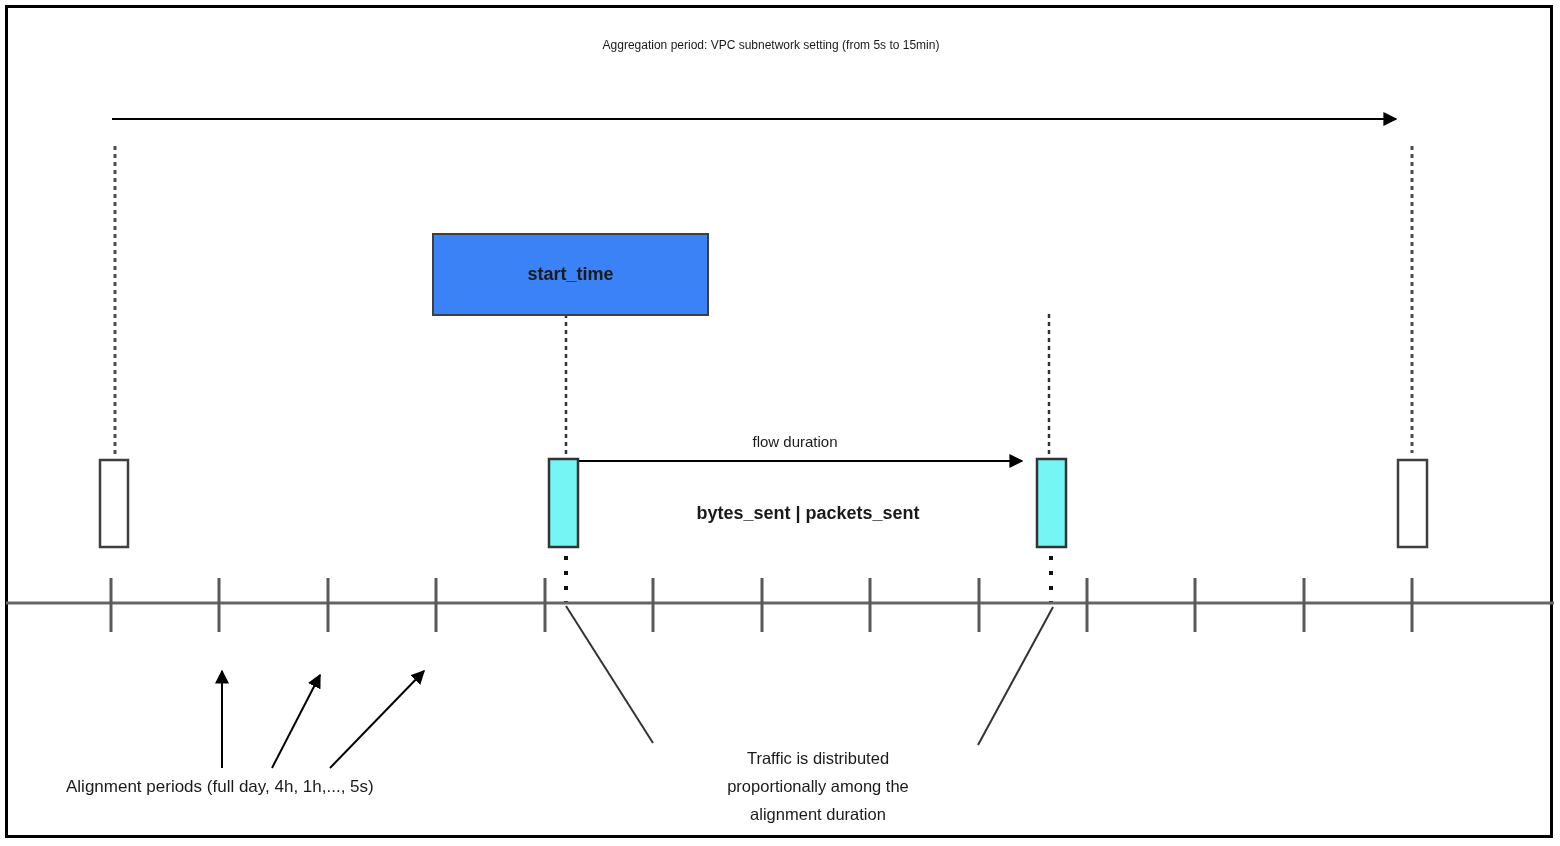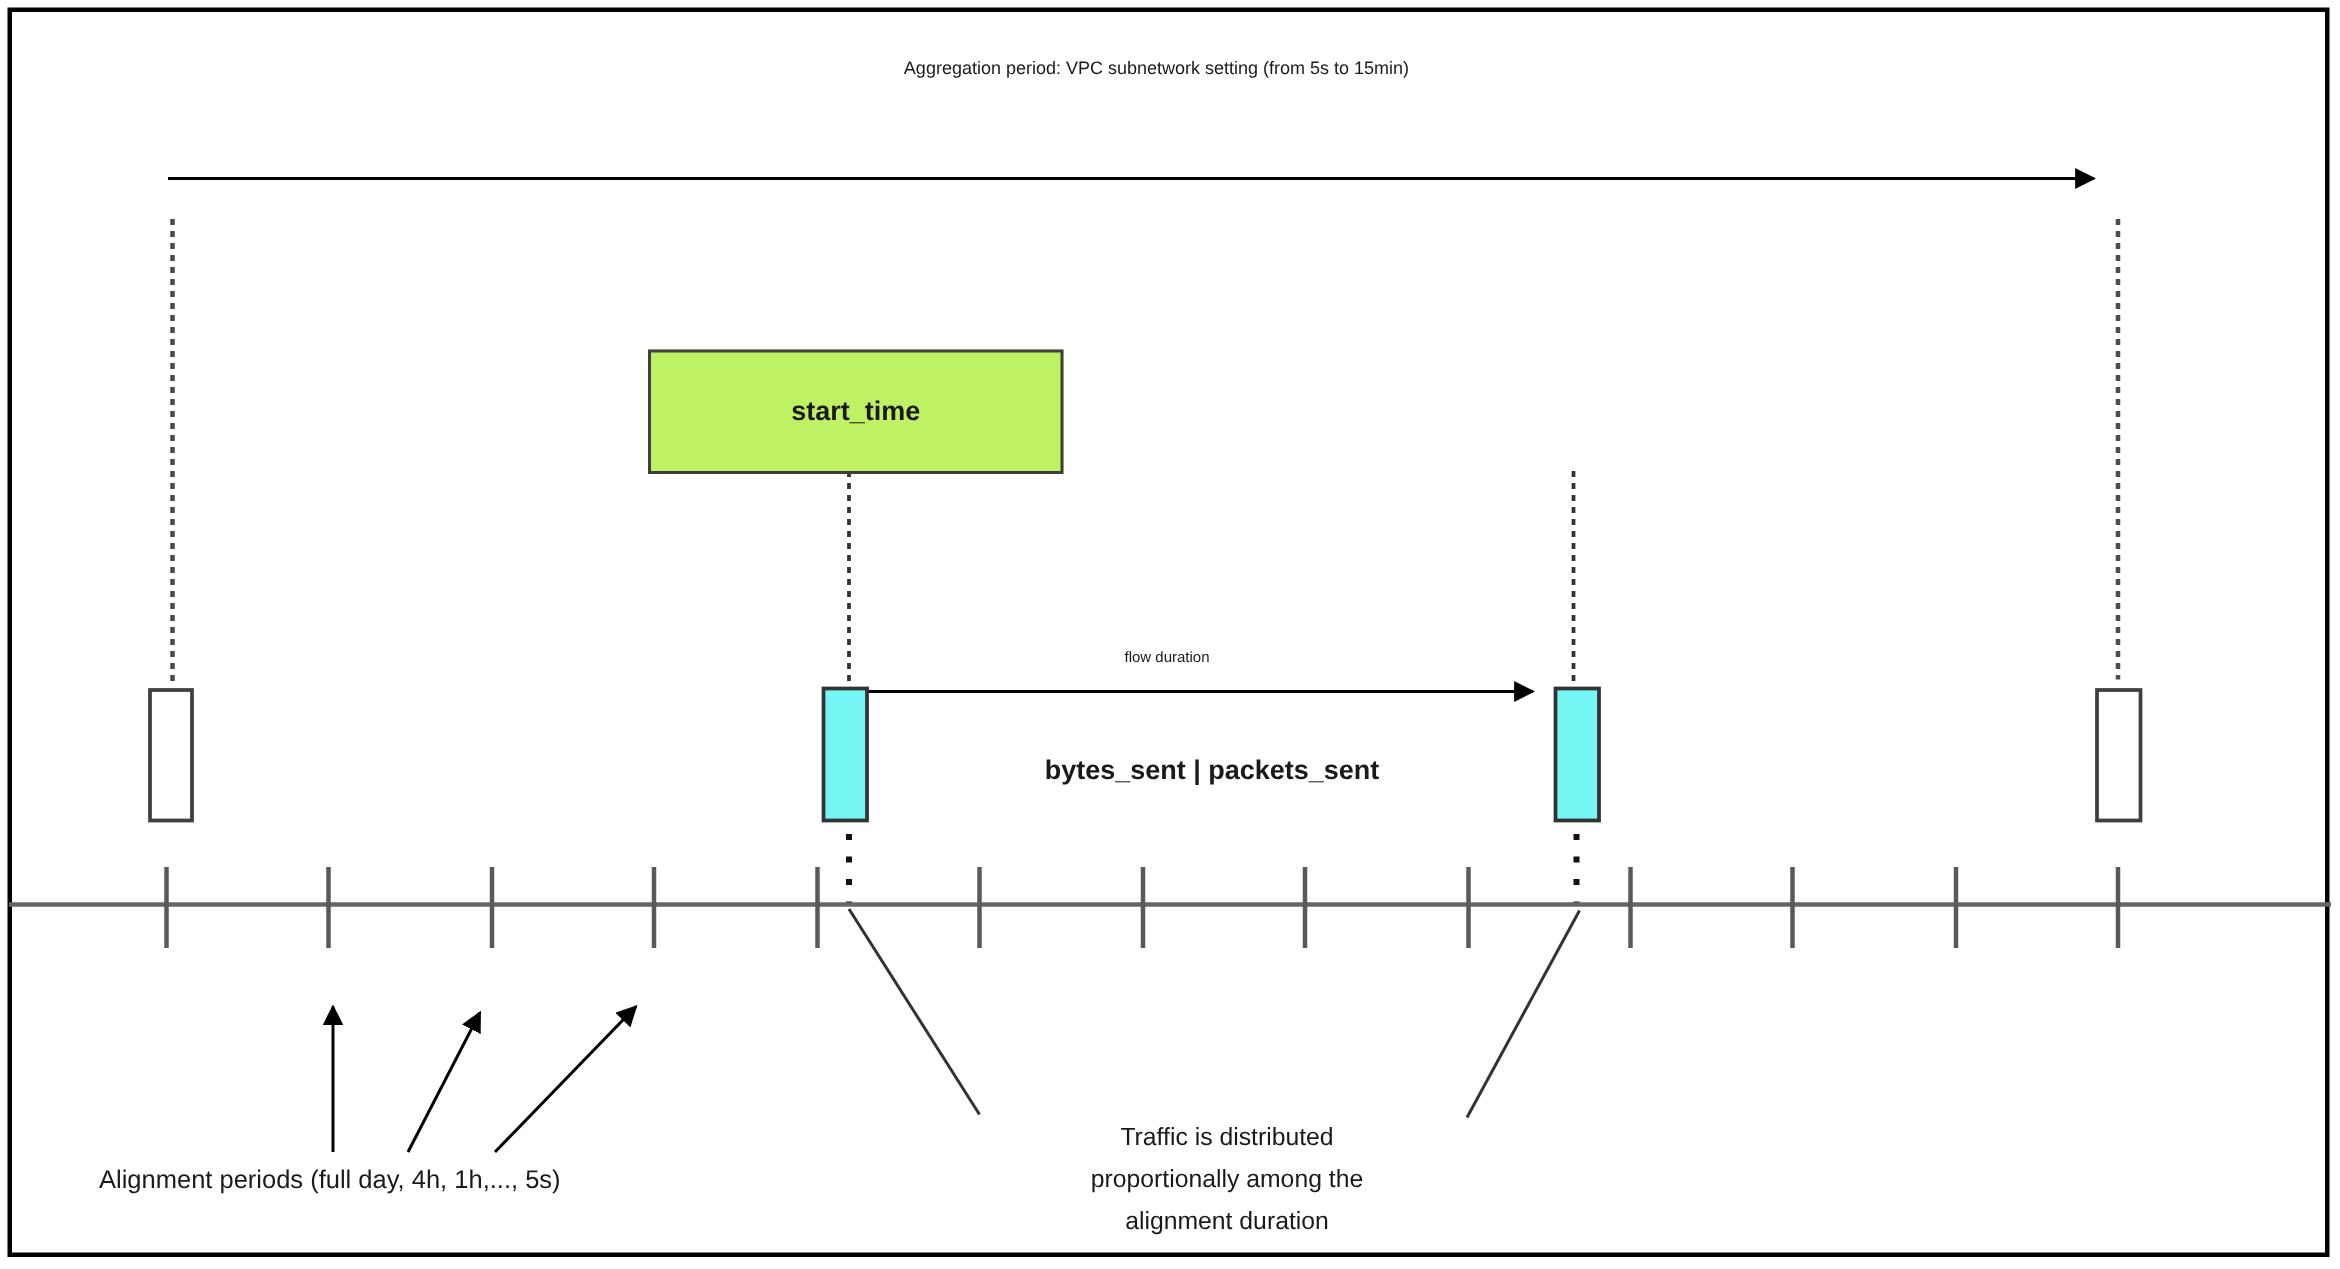--- a/index.html
+++ b/index.html
@@ -2,25 +2,25 @@
 <html><head>
 <meta charset="utf-8">
 <style>
   html,body{margin:0;padding:0;background:#ffffff;}
   body{font-family:"Liberation Sans",sans-serif;color:#1a1a1a;}
   .stage{position:relative;width:1560px;height:846px;background:#ffffff;overflow:hidden;}
   .frame{position:absolute;left:5px;top:5px;right:7px;bottom:8px;border:3px solid #000000;background:#ffffff;}
   .layer{position:absolute;left:0;top:0;width:1560px;height:846px;}
   svg.layer{pointer-events:none;}
   .title{position:absolute;left:771px;top:38px;transform:translateX(-50%);font-size:12px;white-space:nowrap;}
-  .time-box{position:absolute;width:273px;height:79px;border:2px solid #3f3f3f;background:#bef264;
+  .time-box{position:absolute;width:273px;height:79px;border:2px solid #3f3f3f;background:#3b82f6;
             display:flex;align-items:center;justify-content:center;font-weight:bold;font-size:18px;}
   .time-box.start{left:432px;top:233px;}
   .time-box.end{left:913px;top:233px;}
-  .flow-label{position:absolute;left:778px;top:433px;transform:translateX(-50%);font-size:10px;white-space:nowrap;}
+  .flow-label{position:absolute;left:795px;top:433px;transform:translateX(-50%);font-size:15px;white-space:nowrap;}
   .metrics-label{position:absolute;left:808px;top:503px;transform:translateX(-50%);font-weight:bold;font-size:18px;white-space:nowrap;}
   .alignment-label{position:absolute;left:53px;top:777px;font-size:17px;white-space:nowrap;margin-left:13px;}
   .traffic-label{position:absolute;left:818px;top:744px;transform:translateX(-50%);text-align:center;
                  font-size:16.5px;line-height:28px;white-space:nowrap;}
   .traffic-label span{display:block;}
 </style>
 </head>
 <body>
 
 <div class="stage">

